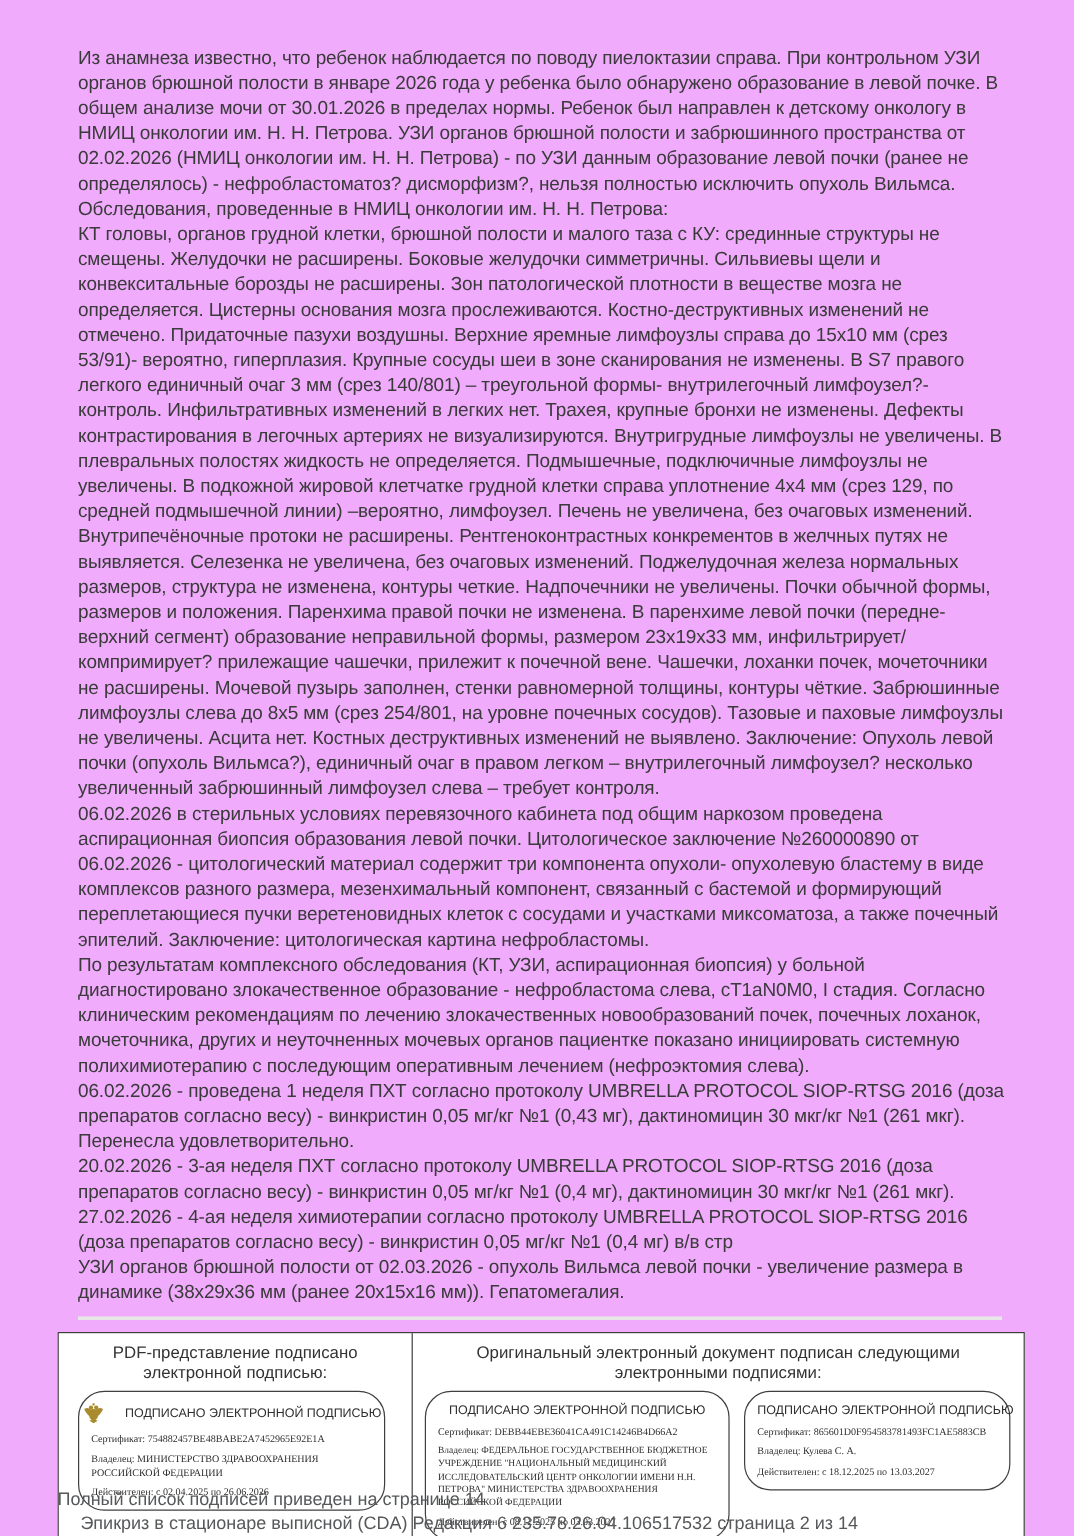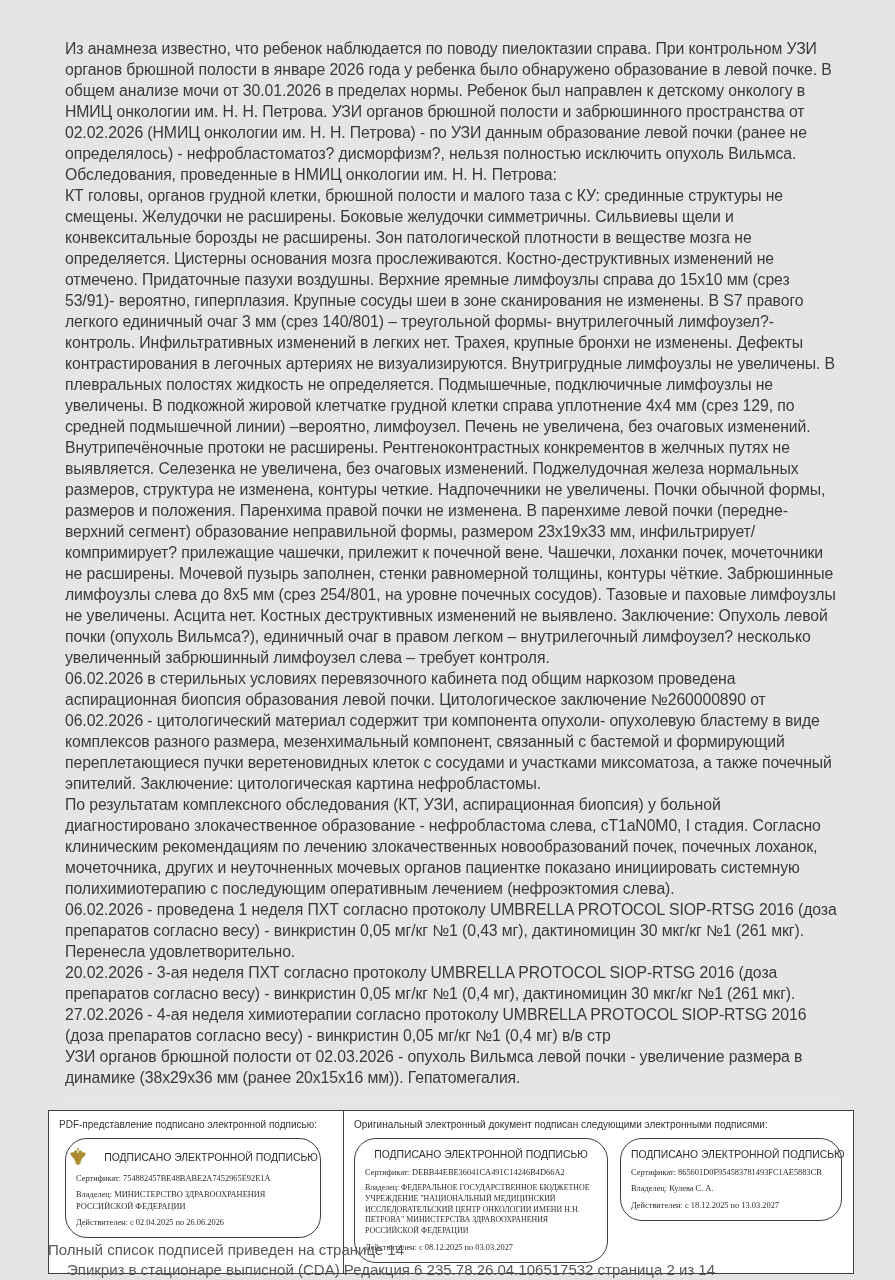--- a/index.html
+++ b/index.html
@@ -1,42 +1,42 @@
 <!DOCTYPE html>
 <html lang="ru"><head>
 <meta charset="utf-8">
 <style>
   html,body{margin:0;padding:0;}
   body{
     width:895px;height:1280px;background:#ffffff;position:relative;
     font-family:"Liberation Sans","DejaVu Sans",sans-serif;
     -webkit-font-smoothing:antialiased;
   }
-  .page{position:absolute;inset:0;background:#e5e5e5;}
+  .page{position:absolute;inset:0;background:#f0abfc;}
 
   
   .body-text{
     position:absolute;left:65px;top:38px;width:772px;height:1054px;
     overflow:hidden;font-size:15.8px;line-height:21px;color:#3a3a3a;
     letter-spacing:-0.1px;
   }
   .body-text p{margin:0;padding:0;}
 
   
   .divider{position:absolute;left:65px;top:1097px;width:770px;height:3px;background:#e7e7e7;}
 
   
   .sig-table{
     position:absolute;left:48px;top:1110px;width:806px;min-height:128px;
     border:1px solid #3f3f3f;box-sizing:border-box;display:flex;background:#fff;
   }
   .sig-col{box-sizing:border-box;padding:6px 10px 10px;}
   .sig-col-left{width:295px;border-right:1px solid #3f3f3f;}
   .sig-col-right{flex:1;}
-  .sig-col-header{font-size:10px;color:#333;margin:2px 0 8px;}
+  .sig-col-header{font-size:14px;color:#333;text-align:center;margin:2px 0 8px;}
   .stamps-row{display:flex;gap:12px;align-items:flex-start;}
   .stamp{
     border:1.5px solid #3f3f3f;border-radius:22px;background:#fff;
     box-sizing:border-box;padding:7px 10px 9px;
   }
   .stamp-pdf{width:256px;margin:2px 0 0 6px;}
   .stamp-org{width:254px;}
   .stamp-person{width:222px;}
   .stamp-title{font-size:10.4px;color:#2e2e2e;text-align:center;margin:3px 0 7px;white-space:nowrap;}
   .stamp-title-row{display:flex;align-items:center;justify-content:center;gap:16px;margin:1px 0 6px;}

